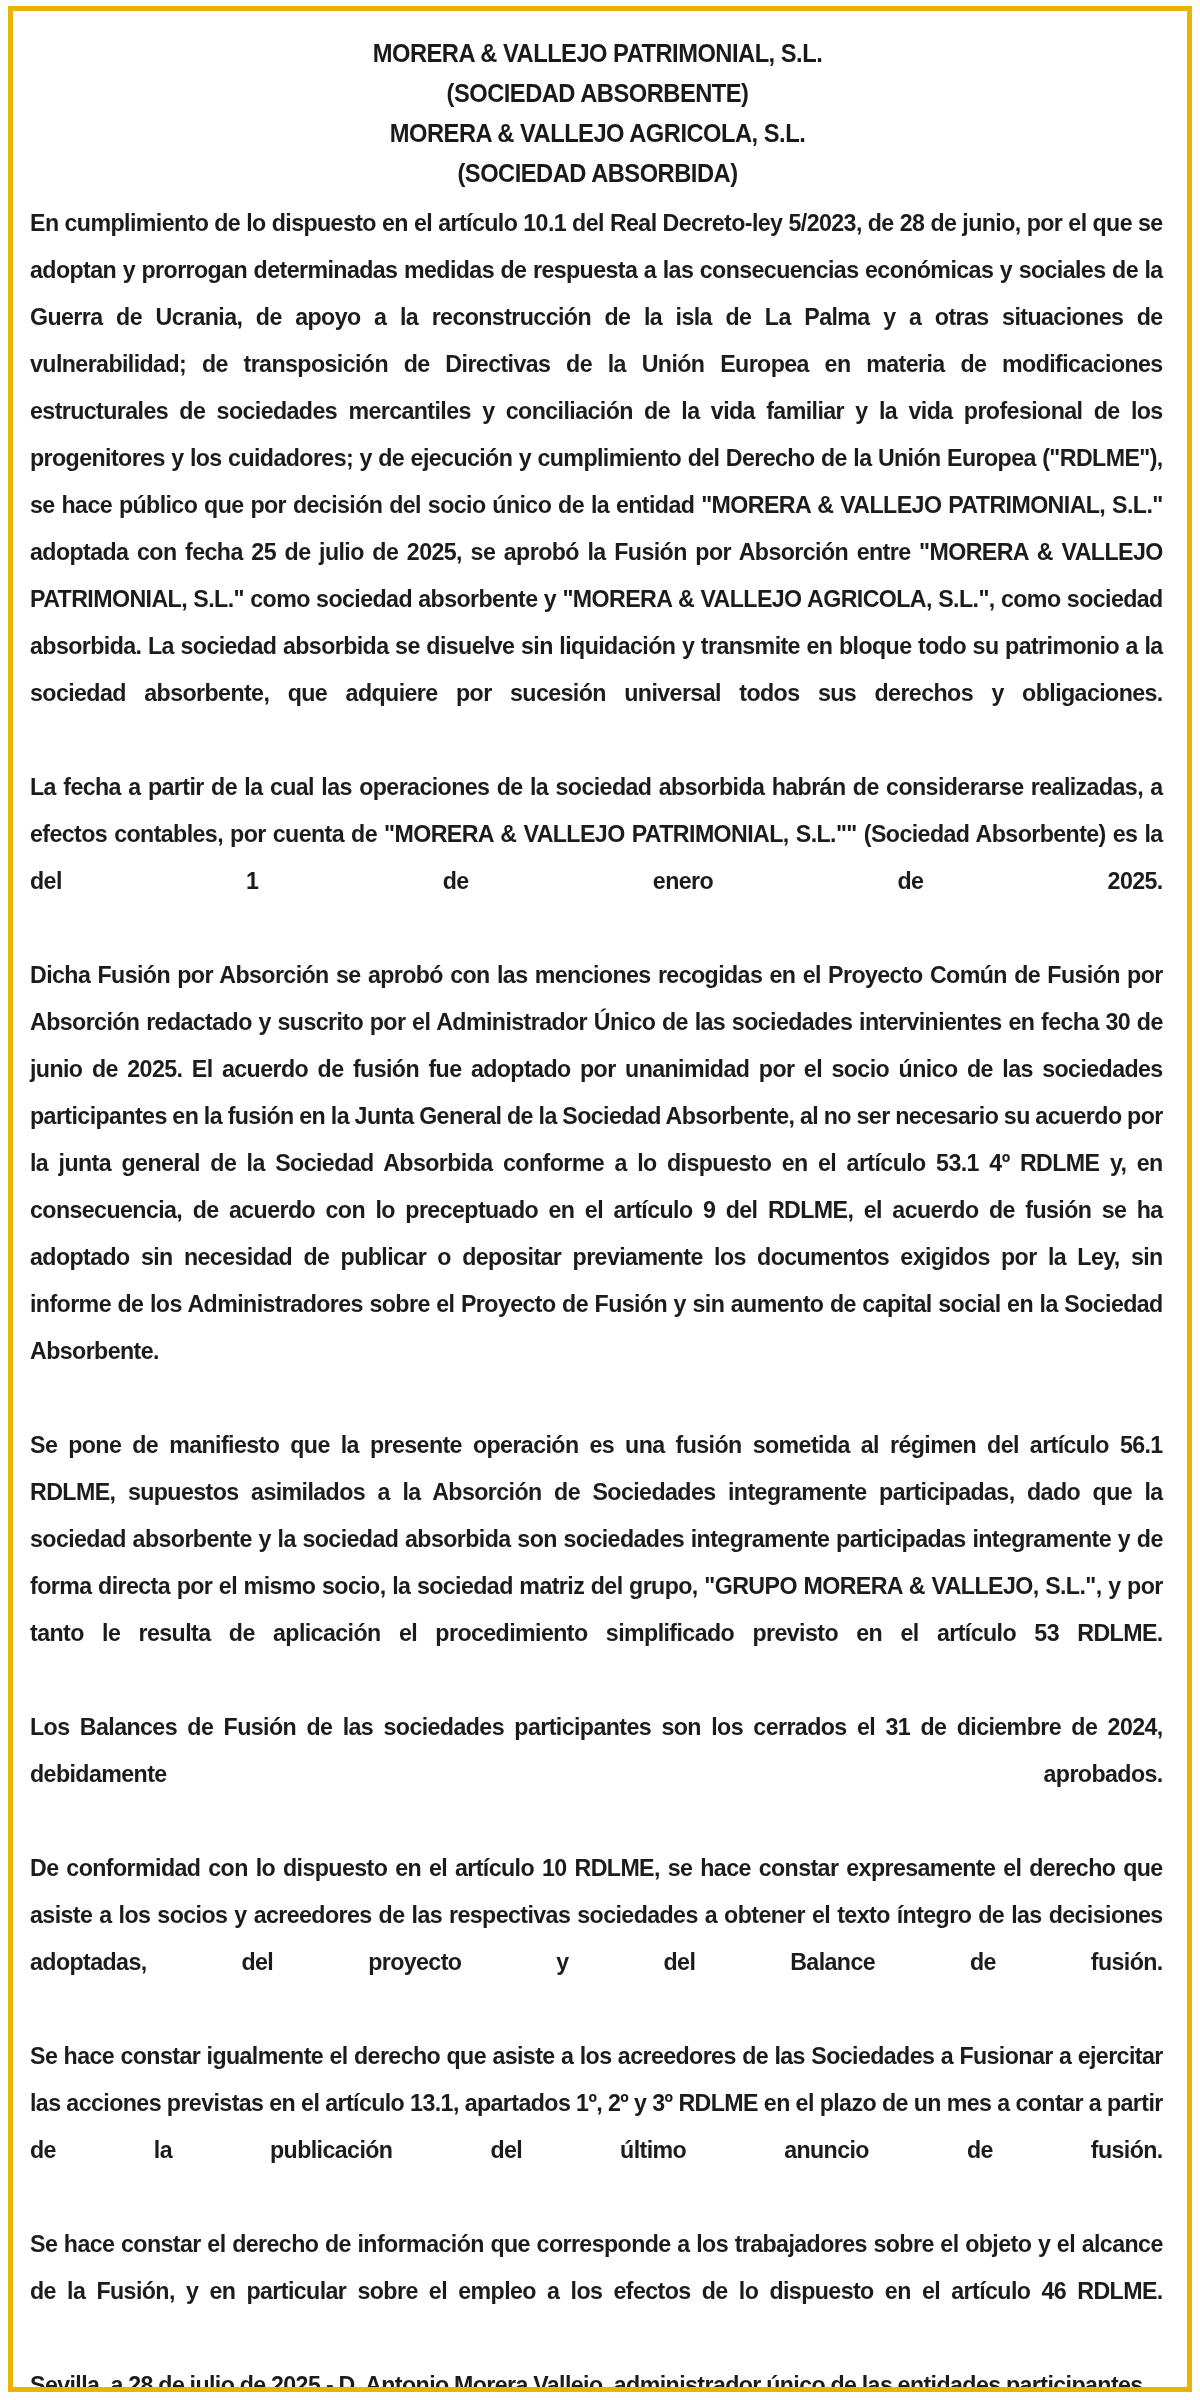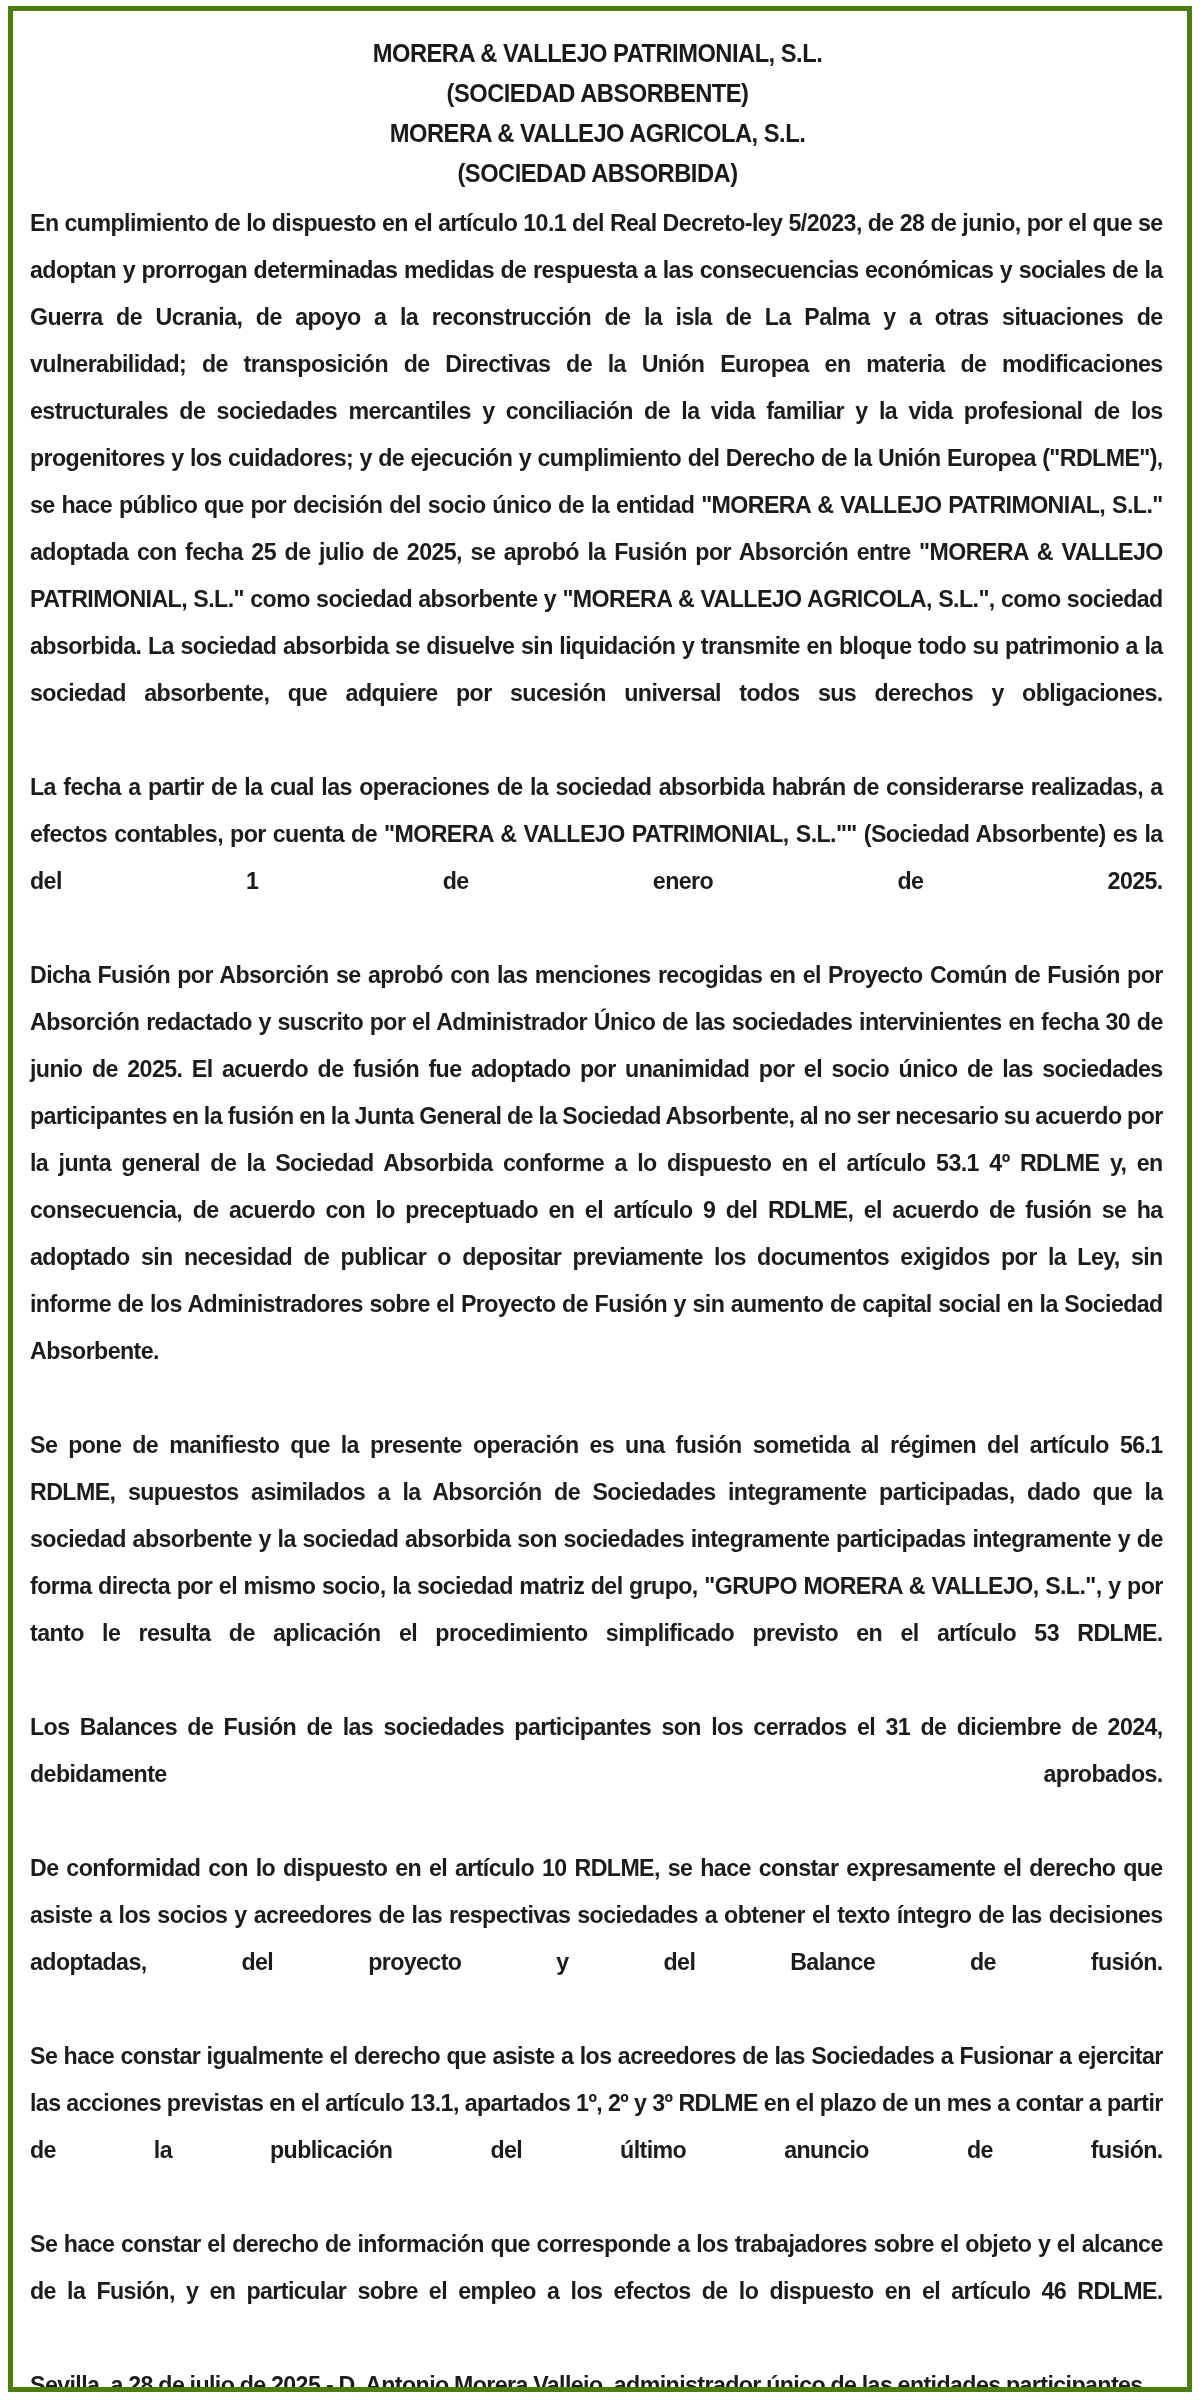--- a/index.html
+++ b/index.html
@@ -24,21 +24,21 @@
     box-sizing: border-box;
   }
 
   
   #notice-frame {
     position: absolute;
     left: 8px;
     top: 6px;
     right: 8px;
     bottom: 8px;
-    border: 5px solid #4d7c0f;
+    border: 5px solid #eab308;
     background: #ffffff;
     box-sizing: border-box;
     overflow: hidden;
     text-decoration: underline;
   }
 
   #notice-inner {
     position: absolute;
     left: 0;
     top: 0;

